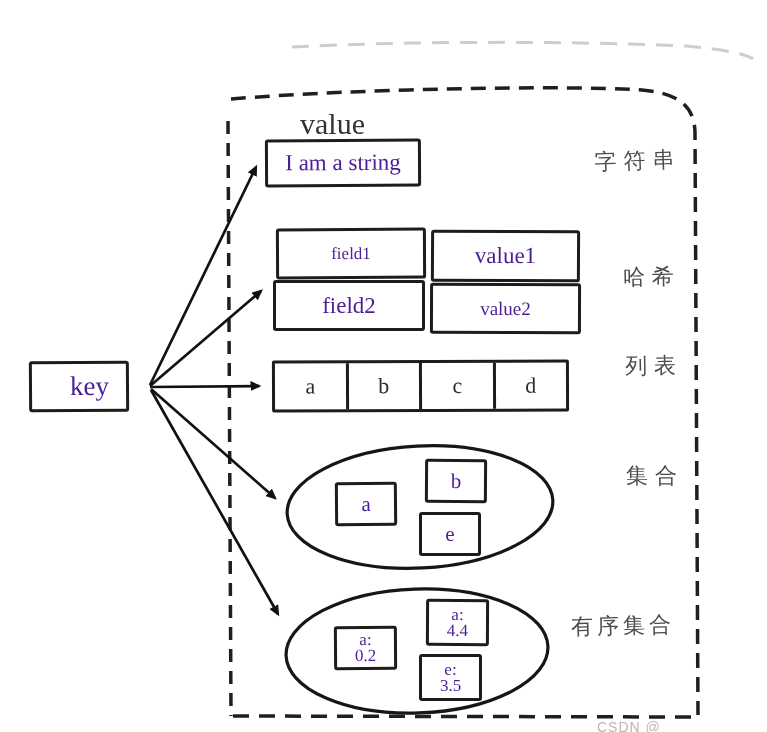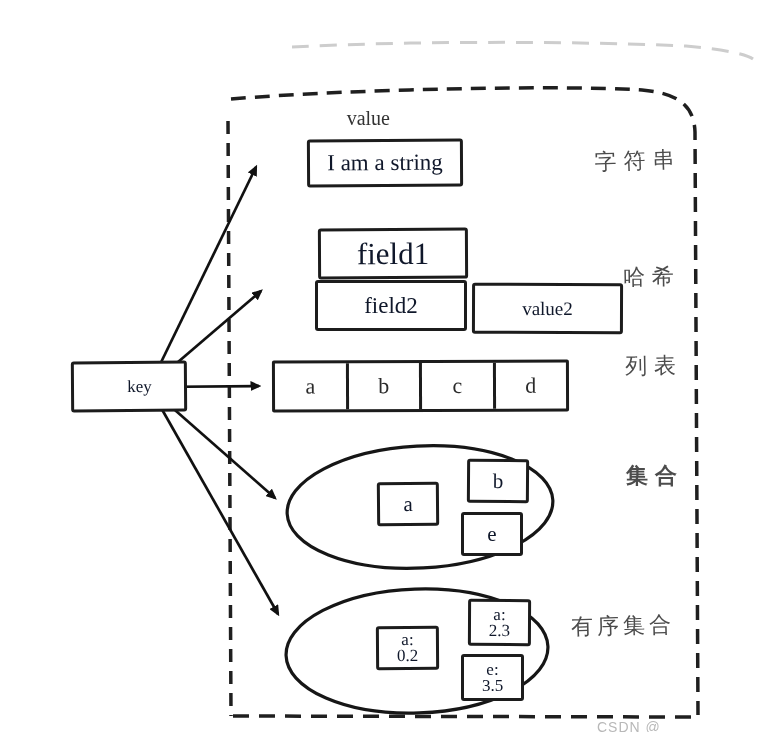--- a/index.html
+++ b/index.html
@@ -5,57 +5,57 @@
   html,body{margin:0;padding:0;background:#fff;}
   .canvas{
     position:relative;width:767px;height:732px;background:#ffffff;overflow:hidden;
     font-family:"Liberation Serif","DejaVu Serif",serif;color:#222;
   }
   .strokes{position:absolute;left:0;top:0;width:767px;height:732px;pointer-events:none;}
   .box{
     position:absolute;box-sizing:border-box;background:#fff;
     border:3px solid #1c1c1c;border-radius:3px;
     display:flex;align-items:center;justify-content:center;
-    font-family:"Liberation Serif","DejaVu Serif",serif;color:#0f172a;margin-left:42px;
+    font-family:"Liberation Serif","DejaVu Serif",serif;color:#4c1d95;
   }
-  .key-box{left:29px;top:361px;width:116px;height:51px;font-size:17px;transform:rotate(-0.4deg);padding-left:21px;}
+  .key-box{left:29px;top:361px;width:100px;height:51px;font-size:27px;transform:rotate(-0.4deg);padding-left:21px;}
   .string-box{left:265px;top:139px;width:156px;height:48px;font-size:23px;transform:rotate(-0.3deg);}
-  .hash-f1{left:276px;top:228px;width:150px;height:51px;font-size:31px;transform:rotate(-0.3deg);}
+  .hash-f1{left:276px;top:228px;width:150px;height:51px;font-size:17px;transform:rotate(-0.3deg);}
   .hash-v1{left:431px;top:230px;width:149px;height:52px;font-size:23px;transform:rotate(0.3deg);}
   .hash-f2{left:273px;top:280px;width:152px;height:51px;font-size:23px;}
   .hash-v2{left:430px;top:283px;width:151px;height:51px;font-size:19px;transform:rotate(0.2deg);}
   .list-row{
     position:absolute;left:272px;top:360px;width:297px;height:52px;box-sizing:border-box;
     border:3px solid #1c1c1c;border-radius:2px;display:flex;background:#fff;transform:rotate(-0.2deg);
   }
   .list-cell{
     flex:1;display:flex;align-items:center;justify-content:center;
     font-size:22px;color:#2b2b2b;border-left:3px solid #1c1c1c;
   }
   .list-cell:first-child{border-left:none;}
   .set-a{left:335px;top:482px;width:62px;height:44px;font-size:21px;transform:rotate(-0.5deg);}
   .set-b{left:425px;top:459px;width:62px;height:44px;font-size:21px;transform:rotate(0.4deg);}
   .set-e{left:419px;top:512px;width:62px;height:44px;font-size:21px;}
   .zbox{flex-direction:column;line-height:0.92;font-size:17px;}
   .z-a01{left:334px;top:626px;width:63px;height:44px;transform:rotate(-0.4deg);}
   .z-a30{left:426px;top:599px;width:63px;height:47px;transform:rotate(0.3deg);}
   .z-e25{left:419px;top:654px;width:63px;height:47px;}
   .value-header{
-    position:absolute;left:300px;top:107px;width:90px;text-align:right;
-    font-size:20px;color:#333;
+    position:absolute;left:300px;top:107px;width:90px;text-align:left;
+    font-size:30px;color:#333;
   }
   .cjk{
     position:absolute;color:#4c4c4c;text-align:center;
     font-family:"Liberation Sans","DejaVu Sans",sans-serif;
     font-size:22px;letter-spacing:7px;white-space:nowrap;
   }
   .lbl-string{left:588px;top:146px;width:100px;transform:rotate(-2deg);}
   .lbl-hash{left:612px;top:262px;width:80px;transform:rotate(-1deg);}
   .lbl-list{left:614px;top:351px;width:80px;transform:rotate(-1deg);}
-  .lbl-set{left:615px;top:461px;width:80px;font-weight:bold;}
+  .lbl-set{left:615px;top:461px;width:80px;}
   .lbl-zset{left:558px;top:611px;width:130px;letter-spacing:4px;transform:rotate(-1.5deg);}
   .watermark{
     position:absolute;left:597px;top:719px;
     font-family:"Liberation Sans","DejaVu Sans",sans-serif;
     font-size:14px;color:#b8b8b8;letter-spacing:1px;white-space:nowrap;
   }
 </style>
 </head>
 <body>
 
@@ -93,20 +93,23 @@
   <div class="value-header">value</div>
 
   <div class="box string-box">
     <span>I am a string</span>
   </div>
   <div class="cjk lbl-string">字符串</div>
 
   <div class="box hash-f1">
     <span>field1</span>
   </div>
+  <div class="box hash-v1">
+    <span>value1</span>
+  </div>
   <div class="box hash-f2">
     <span>field2</span>
   </div>
   <div class="box hash-v2">
     <span>value2</span>
   </div>
   <div class="cjk lbl-hash">哈希</div>
 
   <div class="list-row">
     <div class="list-cell">a</div>
@@ -120,21 +123,21 @@
   <div class="box set-b">b</div>
   <div class="box set-e">e</div>
   <div class="cjk lbl-set">集合</div>
 
   <div class="box zbox z-a01">
     <span>a:</span>
     <span>0.2</span>
   </div>
   <div class="box zbox z-a30">
     <span>a:</span>
-    <span>2.3</span>
+    <span>4.4</span>
   </div>
   <div class="box zbox z-e25">
     <span>e:</span>
     <span>3.5</span>
   </div>
   <div class="cjk lbl-zset">有序集合</div>
 
   <div class="watermark">CSDN @</div>
 
 </div>

